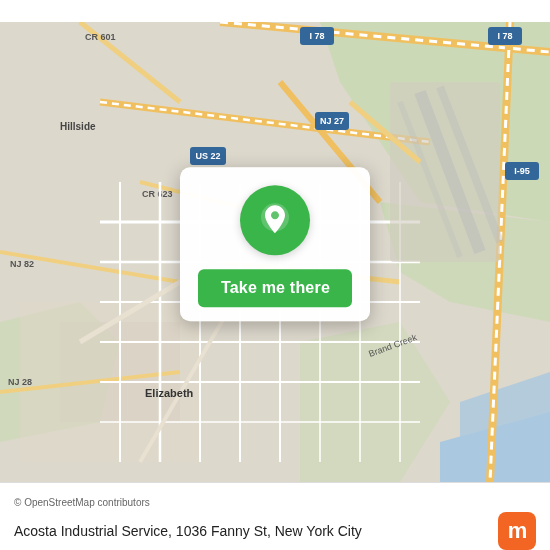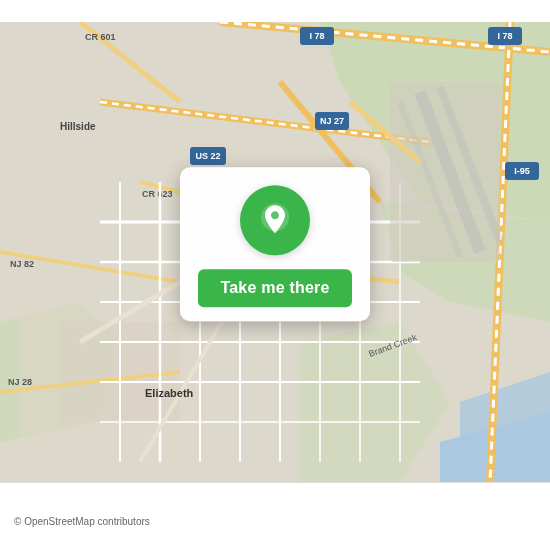--- a/index.html
+++ b/index.html
@@ -57,21 +57,21 @@
     #cta-button {
       background: #3ab54a;
       color: #fff;
       border: none;
       border-radius: 6px;
       padding: 10px 22px;
       font-size: 16px;
       font-weight: bold;
       cursor: pointer;
       width: 100%;
-      text-align: center;
+      text-align: right;
       letter-spacing: 0.2px;
     }
 
     
     #footer {
       width: 550px;
       height: 82px;
       background: #fff;
       border-top: 1px solid #ddd;
       display: flex;
@@ -233,13 +233,21 @@
       </svg>
     </div>
     <button id="cta-button">Take me there</button>
   </div>
 </div>
 
 <div id="footer">
   <div id="osm-credit">
     <span>© OpenStreetMap contributors</span>
   </div>
+  <div id="address-row">
+    <div id="address-text">Acosta Industrial Service, 1036 Fanny St, New York City</div>
+    <div id="moovit-logo">
+      <div class="moovit-m">
+        <span>m</span>
+      </div>
+    </div>
+  </div>
 </div>
 
 </body></html>

